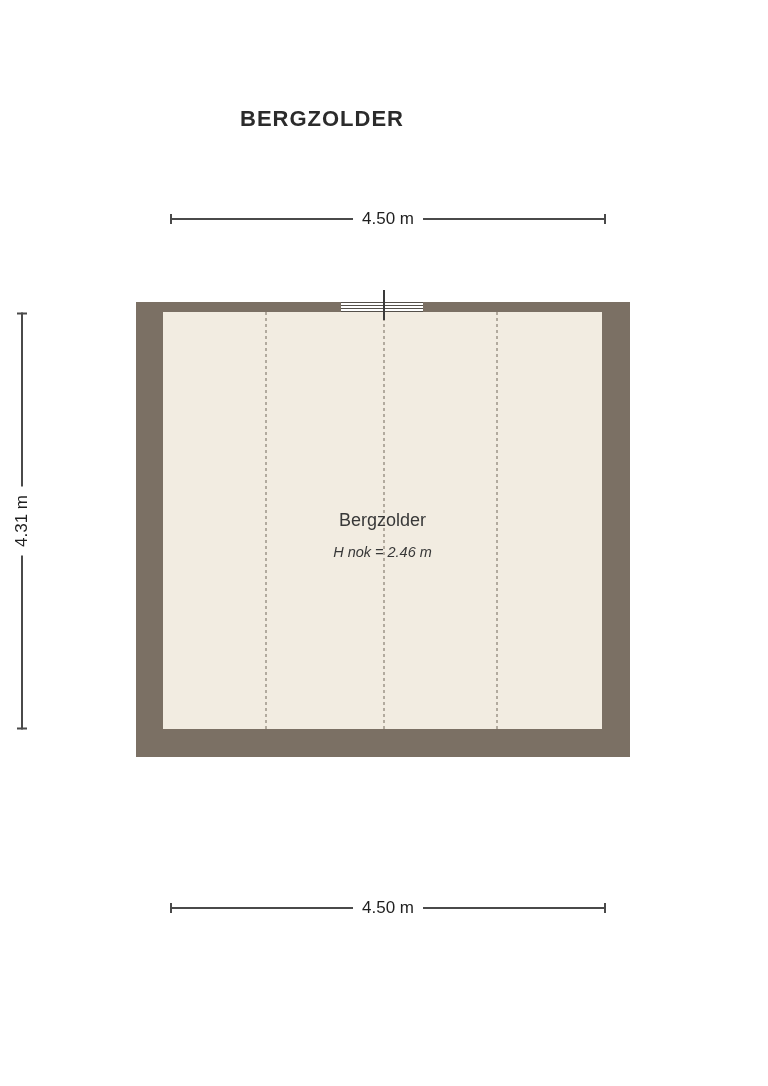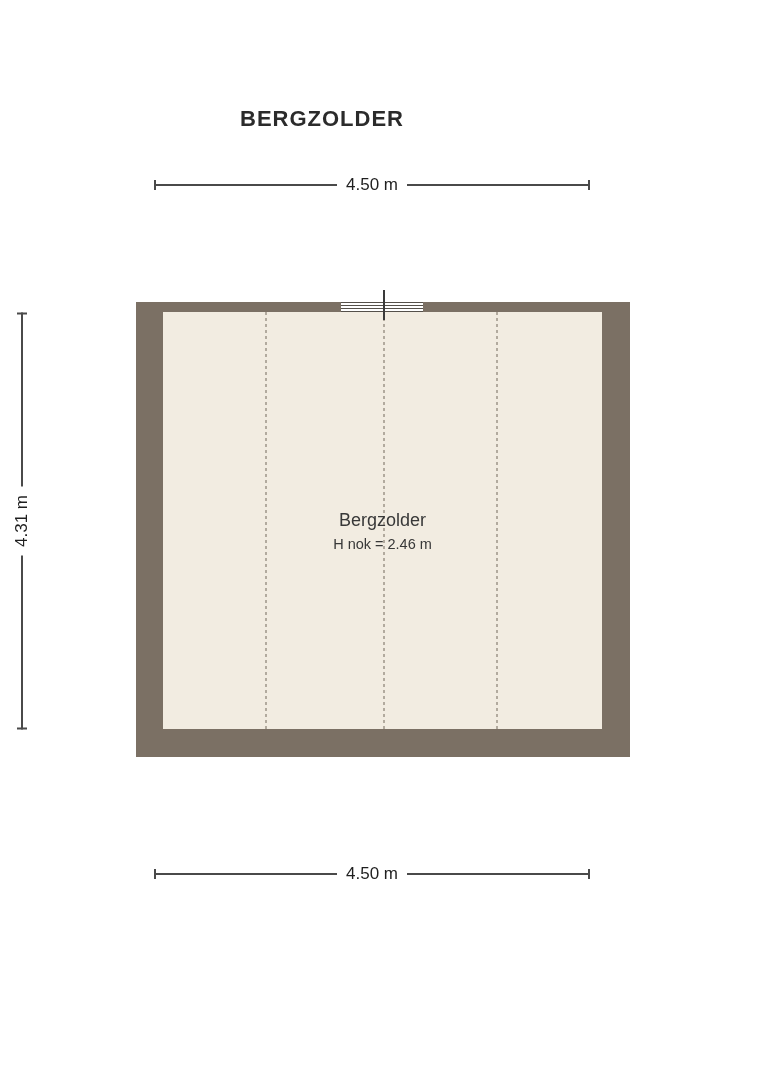--- a/index.html
+++ b/index.html
@@ -6,21 +6,21 @@
   .canvas{
     position:relative;width:644px;height:1086px;background:#ffffff;overflow:hidden;
     font-family:"Liberation Sans", sans-serif;color:#2d2d2d;
   }
   
   .plan-title{
     position:absolute;left:0;top:106px;width:100%;text-align:center;
     font-size:22px;font-weight:600;letter-spacing:1px;color:#2b2b2b;
   }
   
-  .dim-h{position:absolute;left:154px;width:436px;height:18px;}
+  .dim-h{position:absolute;left:170px;width:436px;height:18px;margin-top:34px;}
   .dim-h .dim-line{position:absolute;left:0;right:0;top:8px;height:1.5px;background:#4a4a4a;}
   .dim-h .tick{position:absolute;top:4px;width:2px;height:10px;background:#4a4a4a;}
   .dim-h .tick.start{left:0;}
   .dim-h .tick.end{right:0;}
   .dim-h .dim-label{
     position:absolute;left:50%;top:50%;transform:translate(-50%,-50%);
     background:#ffffff;padding:0 9px;font-size:17px;color:#1f1f1f;white-space:nowrap;
   }
   
   .dim-v{
@@ -51,21 +51,21 @@
   .roof-line.l3{left:496px;}
   .window{
     position:absolute;left:341px;top:302px;width:82px;height:10px;background:#ffffff;
     display:flex;flex-direction:column;justify-content:space-between;
   }
   .window .pane-line{height:1.2px;background:#55504a;}
   .ridge-marker{position:absolute;left:383px;top:290px;width:1.5px;height:30px;background:#3a3a3a;}
   
   .room-label{position:absolute;left:163px;top:510px;width:439px;text-align:center;}
   .room-name{font-size:18px;line-height:20px;color:#383838;}
-  .room-height{font-size:14.5px;line-height:18px;color:#383838;margin-top:5px;}
+  .room-height{font-size:14.5px;line-height:18px;font-style:italic;color:#383838;margin-top:13px;}
   
   .footer{position:absolute;left:0;top:921px;width:100%;text-align:center;
     font-size:13.5px;line-height:19.5px;color:#2e2e2e;}
 </style>
 </head>
 <body>
 
 <div class="canvas">
 
   <div class="plan-title">BERGZOLDER</div>

